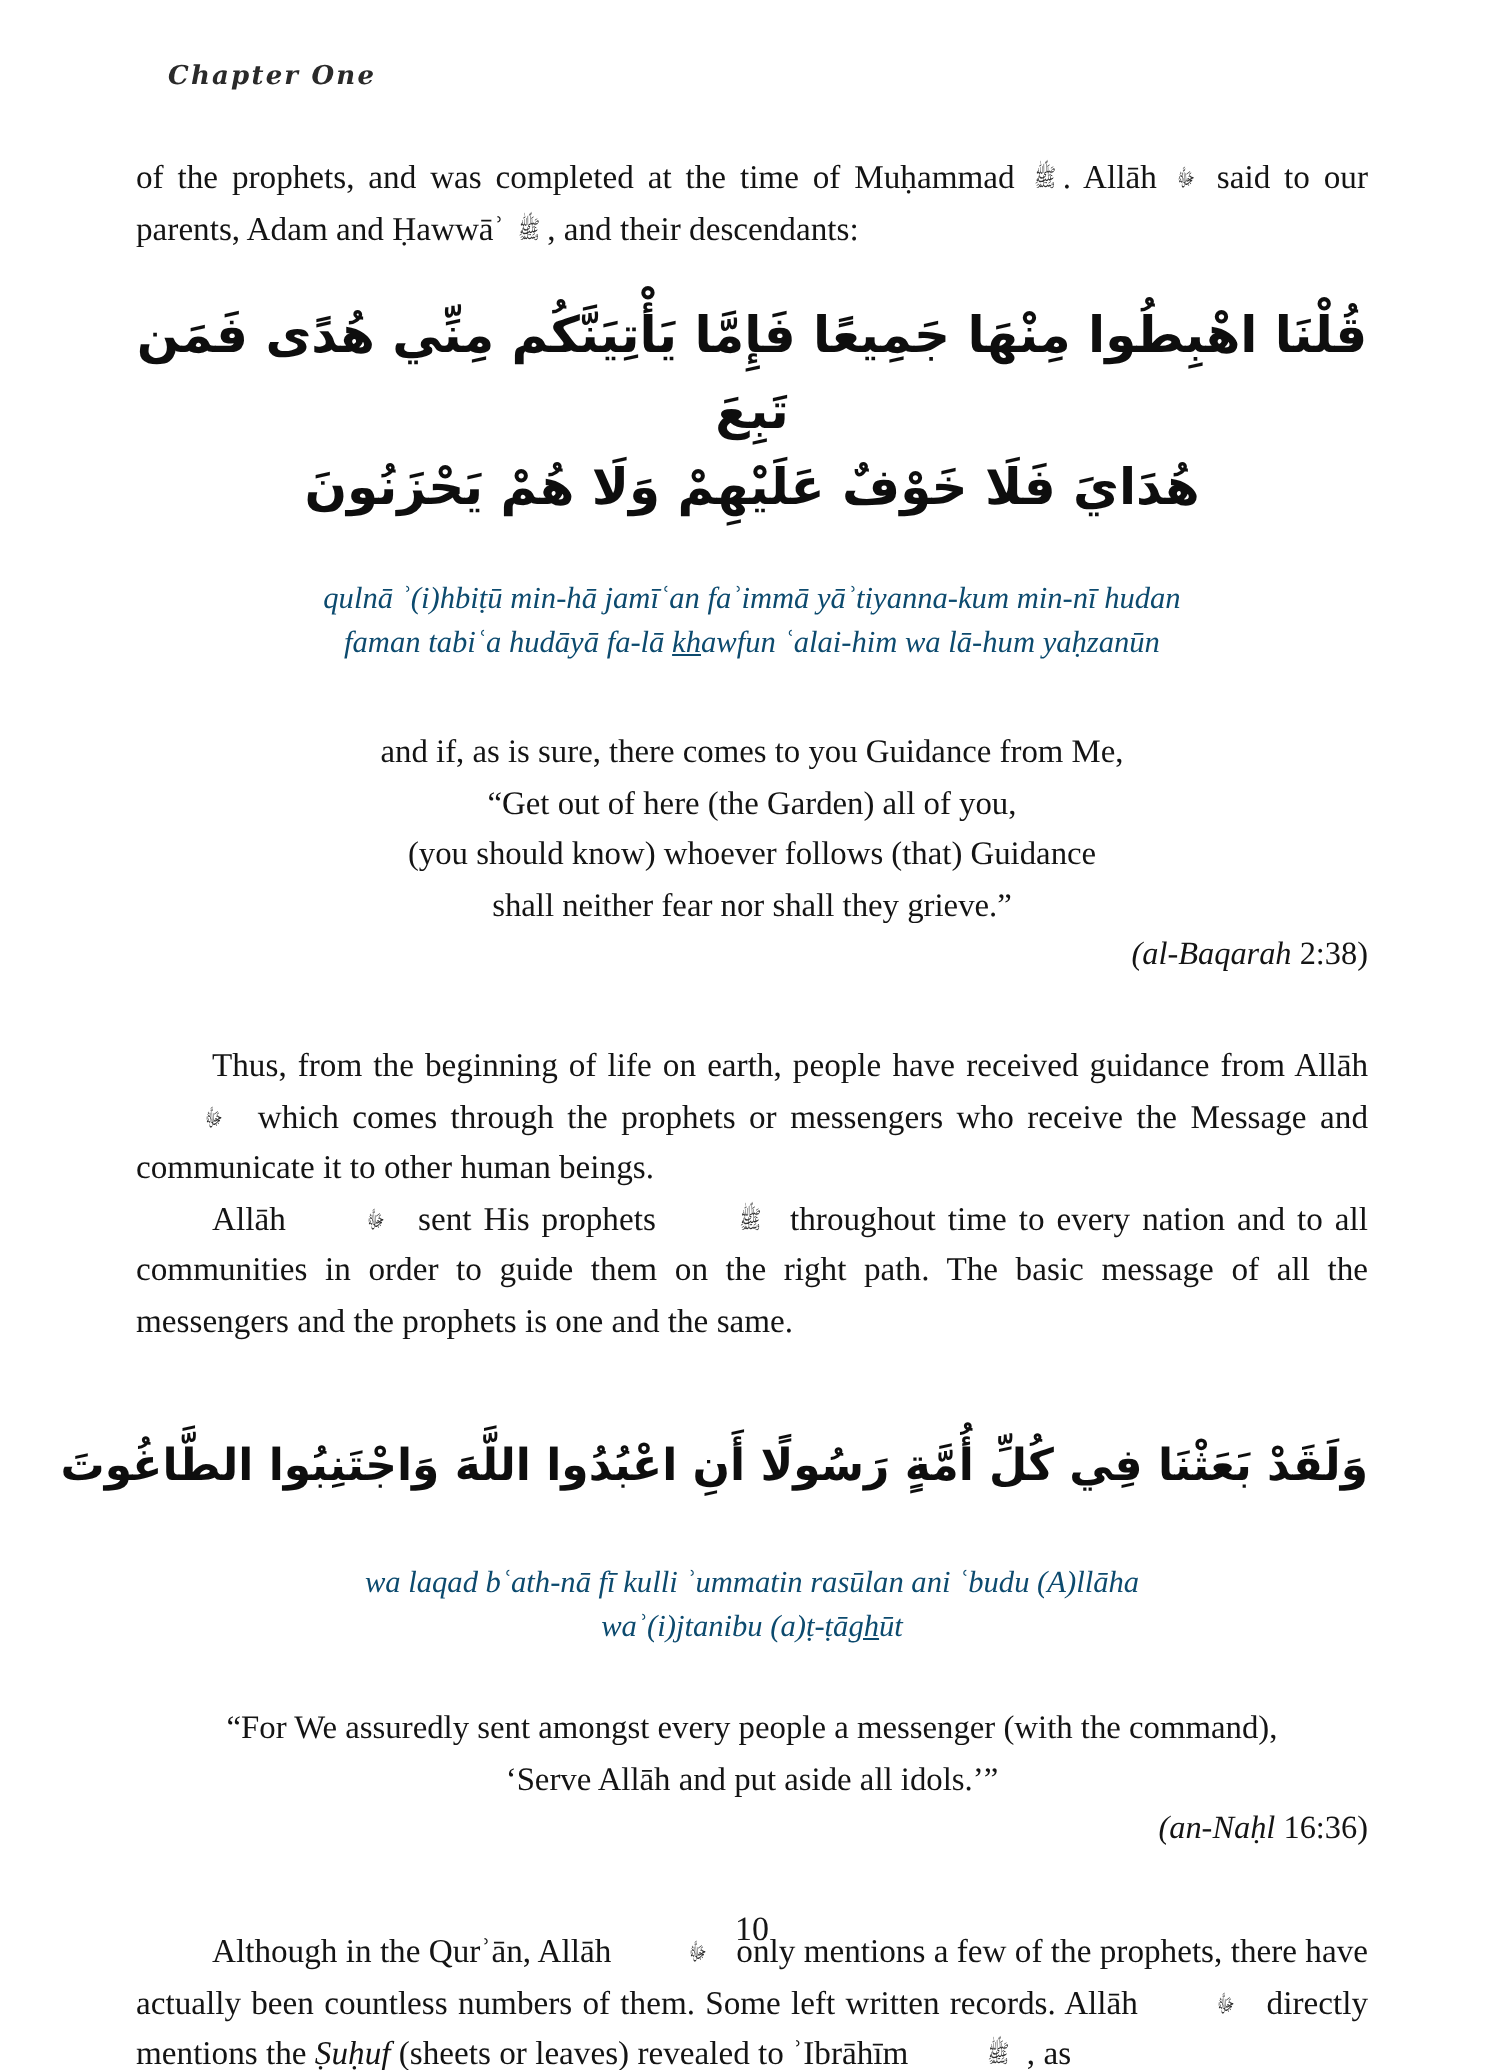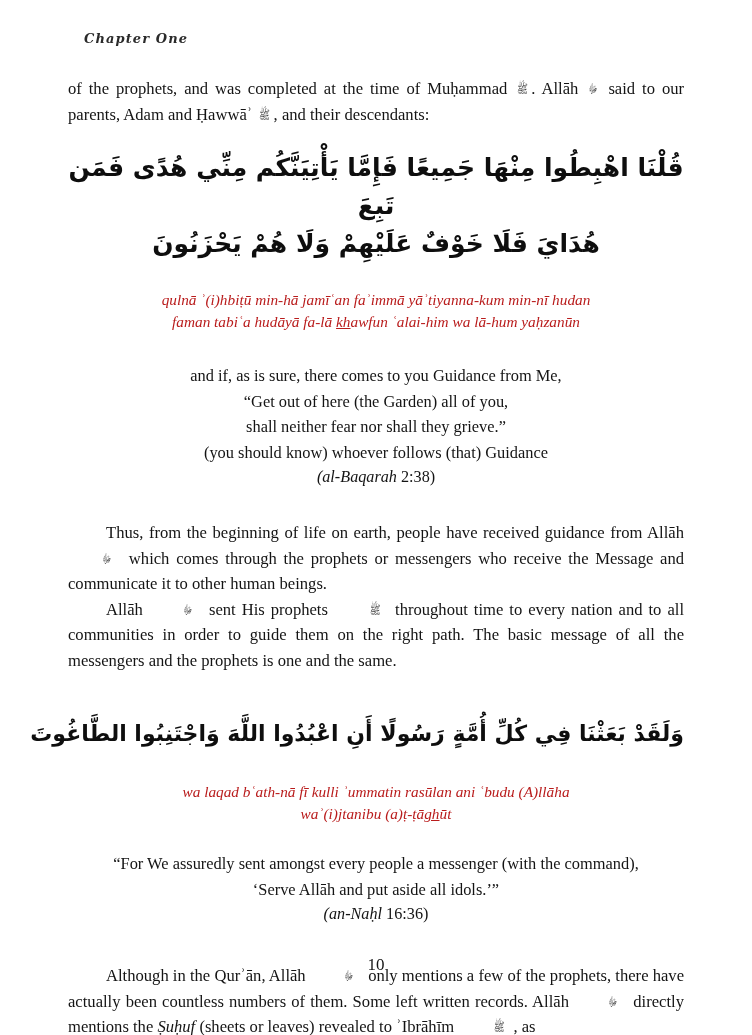--- a/index.html
+++ b/index.html
@@ -88,33 +88,33 @@
     letter-spacing: -0.5px;
     white-space: nowrap;
   }
 
   
   .translit {
     font-style: italic;
     text-align: center;
     font-size: 15.3px;
     line-height: 22px;
-    color: #b91c1c;
+    color: #0c4a6e;
   }
   .translit u { text-decoration: underline; }
 
   
   .translation {
     text-align: center;
     font-size: 16.4px;
     line-height: 25.5px;
     color: #141414;
   }
   .citation {
-    text-align: center;
+    text-align: right;
     font-size: 16.2px;
     line-height: 25px;
     color: #141414;
   }
   .citation i { font-style: italic; }
 
   
   .folio {
     position: absolute;
     left: 0;
@@ -153,22 +153,22 @@
     <div class="translit">
       <div>qulnā ʾ(i)hbiṭū min-hā jamīʿan faʾimmā yāʾtiyanna-kum min-nī hudan</div>
       <div><span>faman tabiʿa hudāyā fa-lā </span><u>kh</u><span>awfun ʿalai-him wa lā-hum yaḥzanūn</span></div>
     </div>
 
     <div class="sp-30"></div>
 
     <div class="translation">
       <div>and if, as is sure, there comes to you Guidance from Me,</div>
       <div>“Get out of here (the Garden) all of you,</div>
+      <div>(you should know) whoever follows (that) Guidance</div>
       <div>shall neither fear nor shall they grieve.”</div>
-      <div>(you should know) whoever follows (that) Guidance</div>
     </div>
 
     <div class="citation"><i>(al-Baqarah</i><span> 2:38)</span></div>
 
     <div class="sp-30"></div>
 
     <p class="body indent"><span>Thus, from the beginning of life on earth, people have received guidance from Allāh </span><span class="hon wide">ﷻ</span><span> which comes through the prophets or messengers who receive the Message and communicate it to other human beings.</span></p>
 
     <p class="body indent tight"><span>Allāh </span><span class="hon wide">ﷻ</span><span> sent His prophets </span><span class="hon">ﷺ</span><span> throughout time to every nation and to all communities in order to guide them on the right path. The basic message of all the messengers and the prophets is one and the same.</span></p>
 

